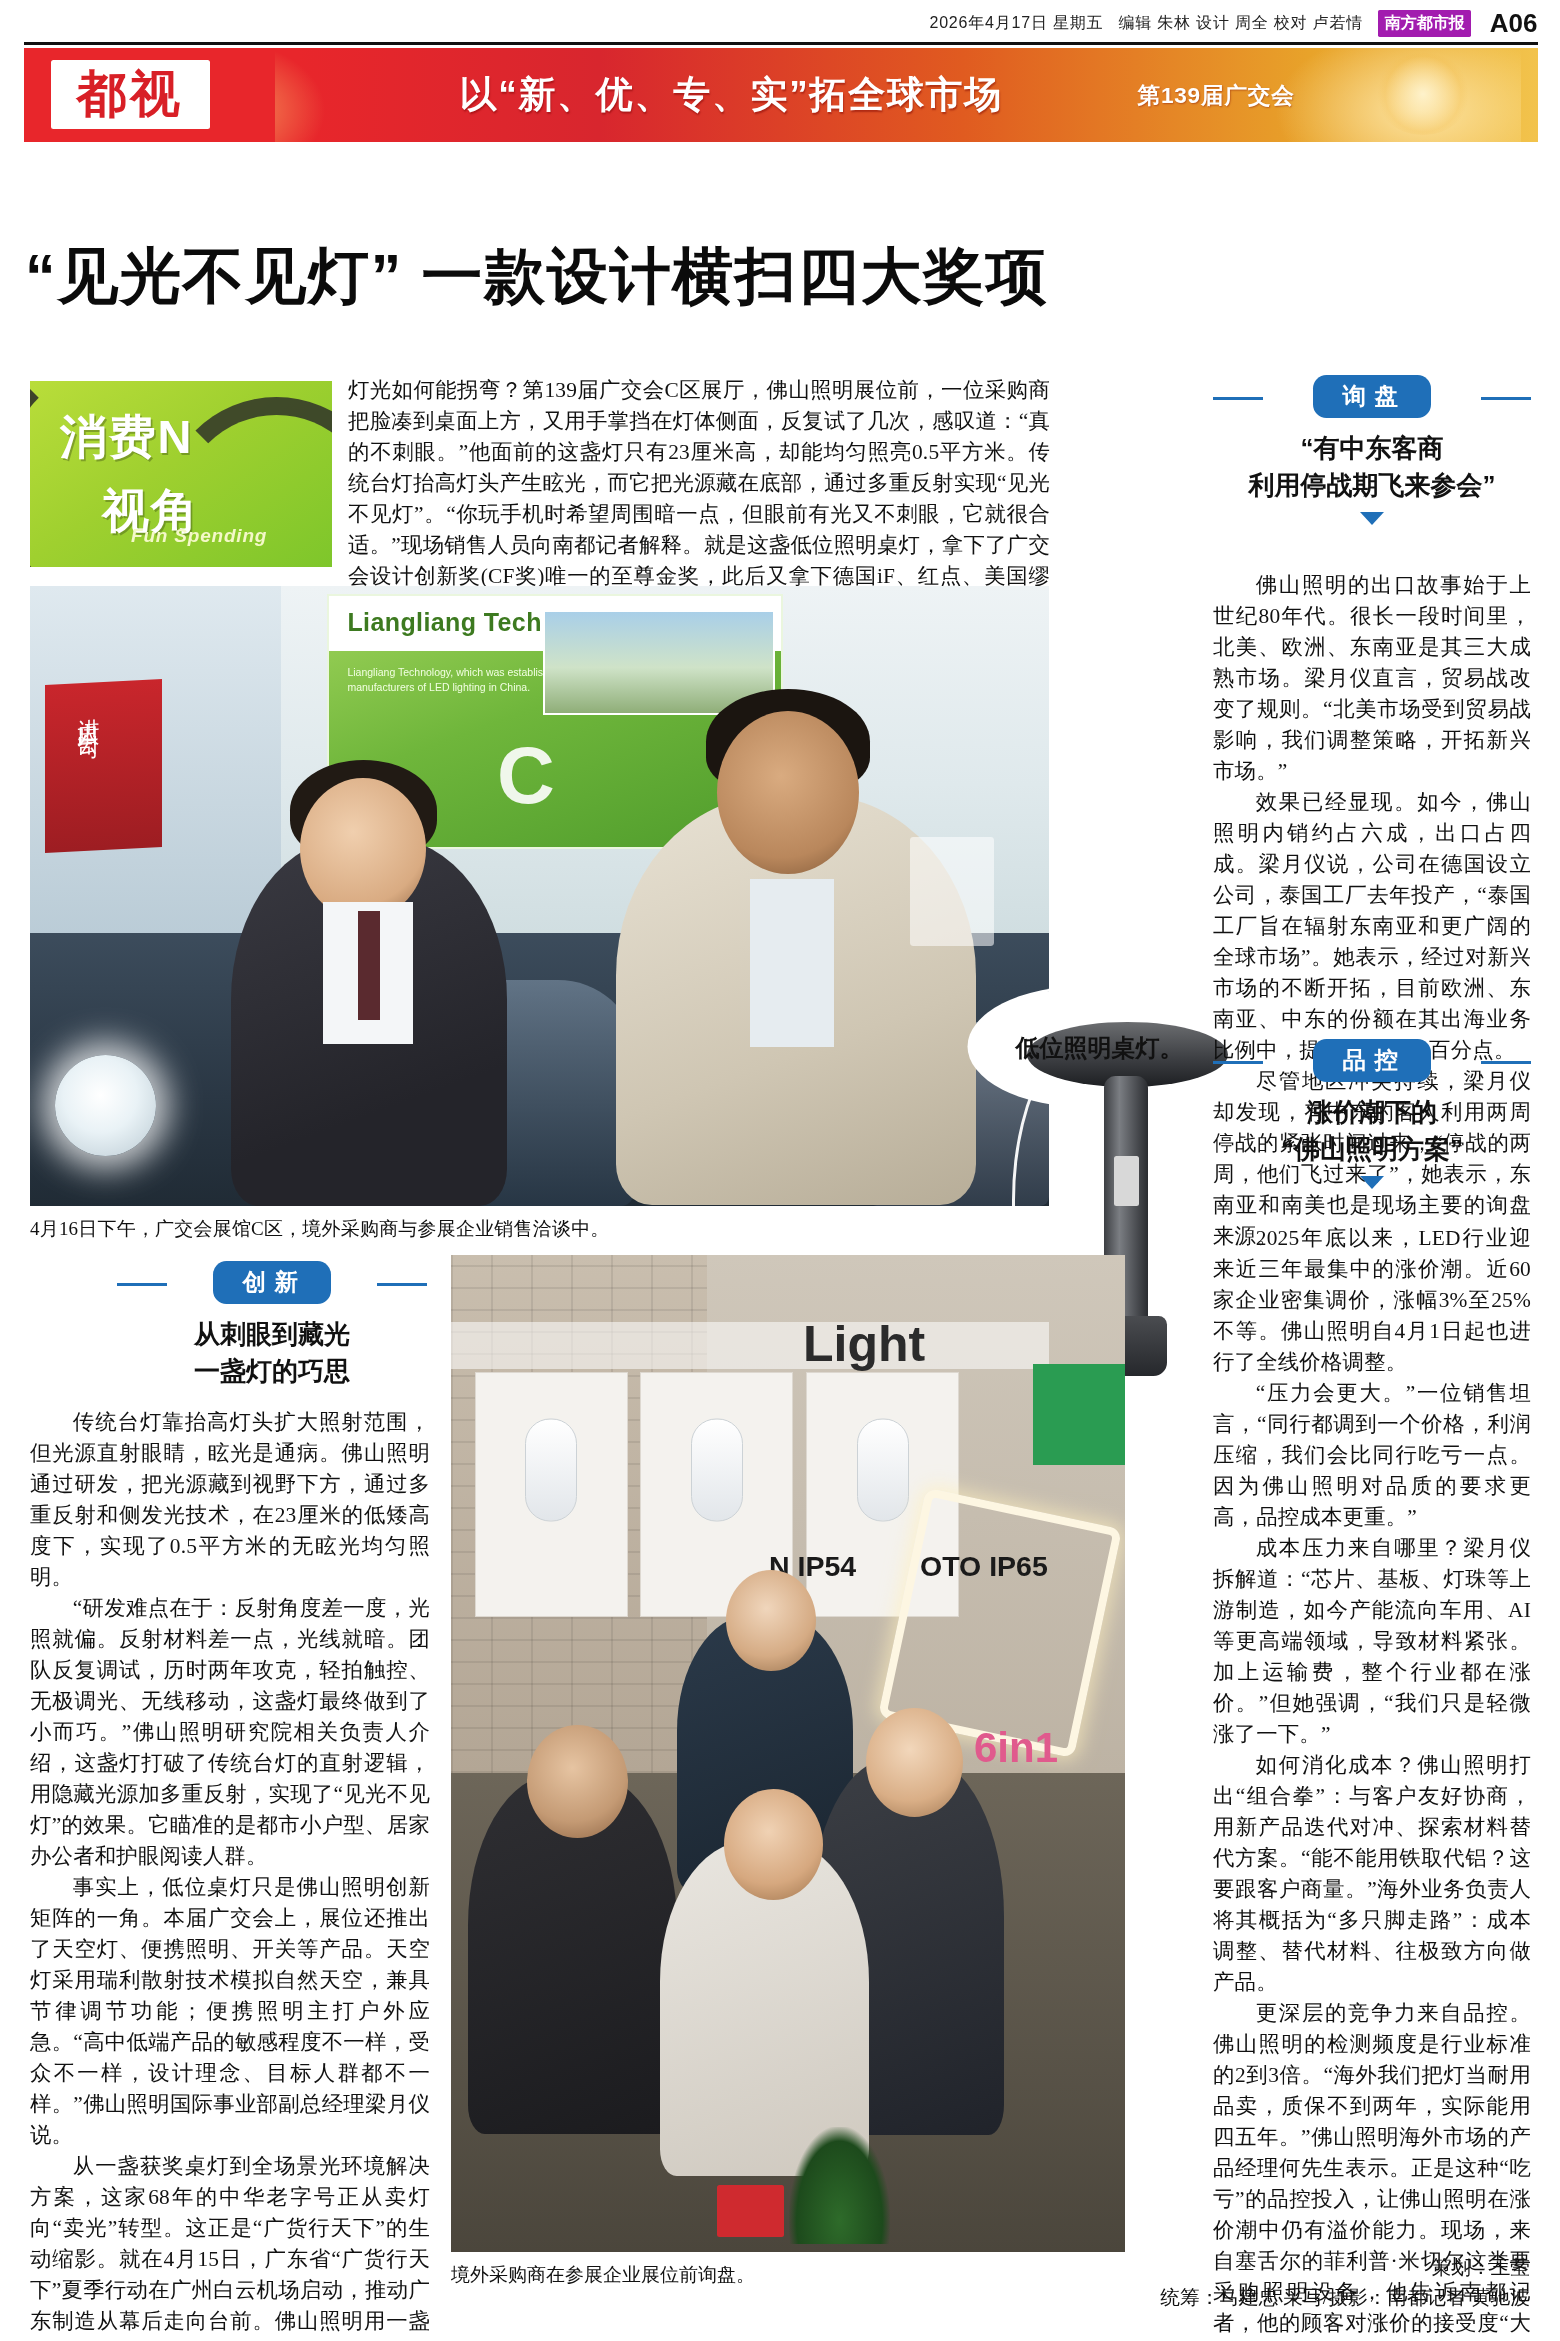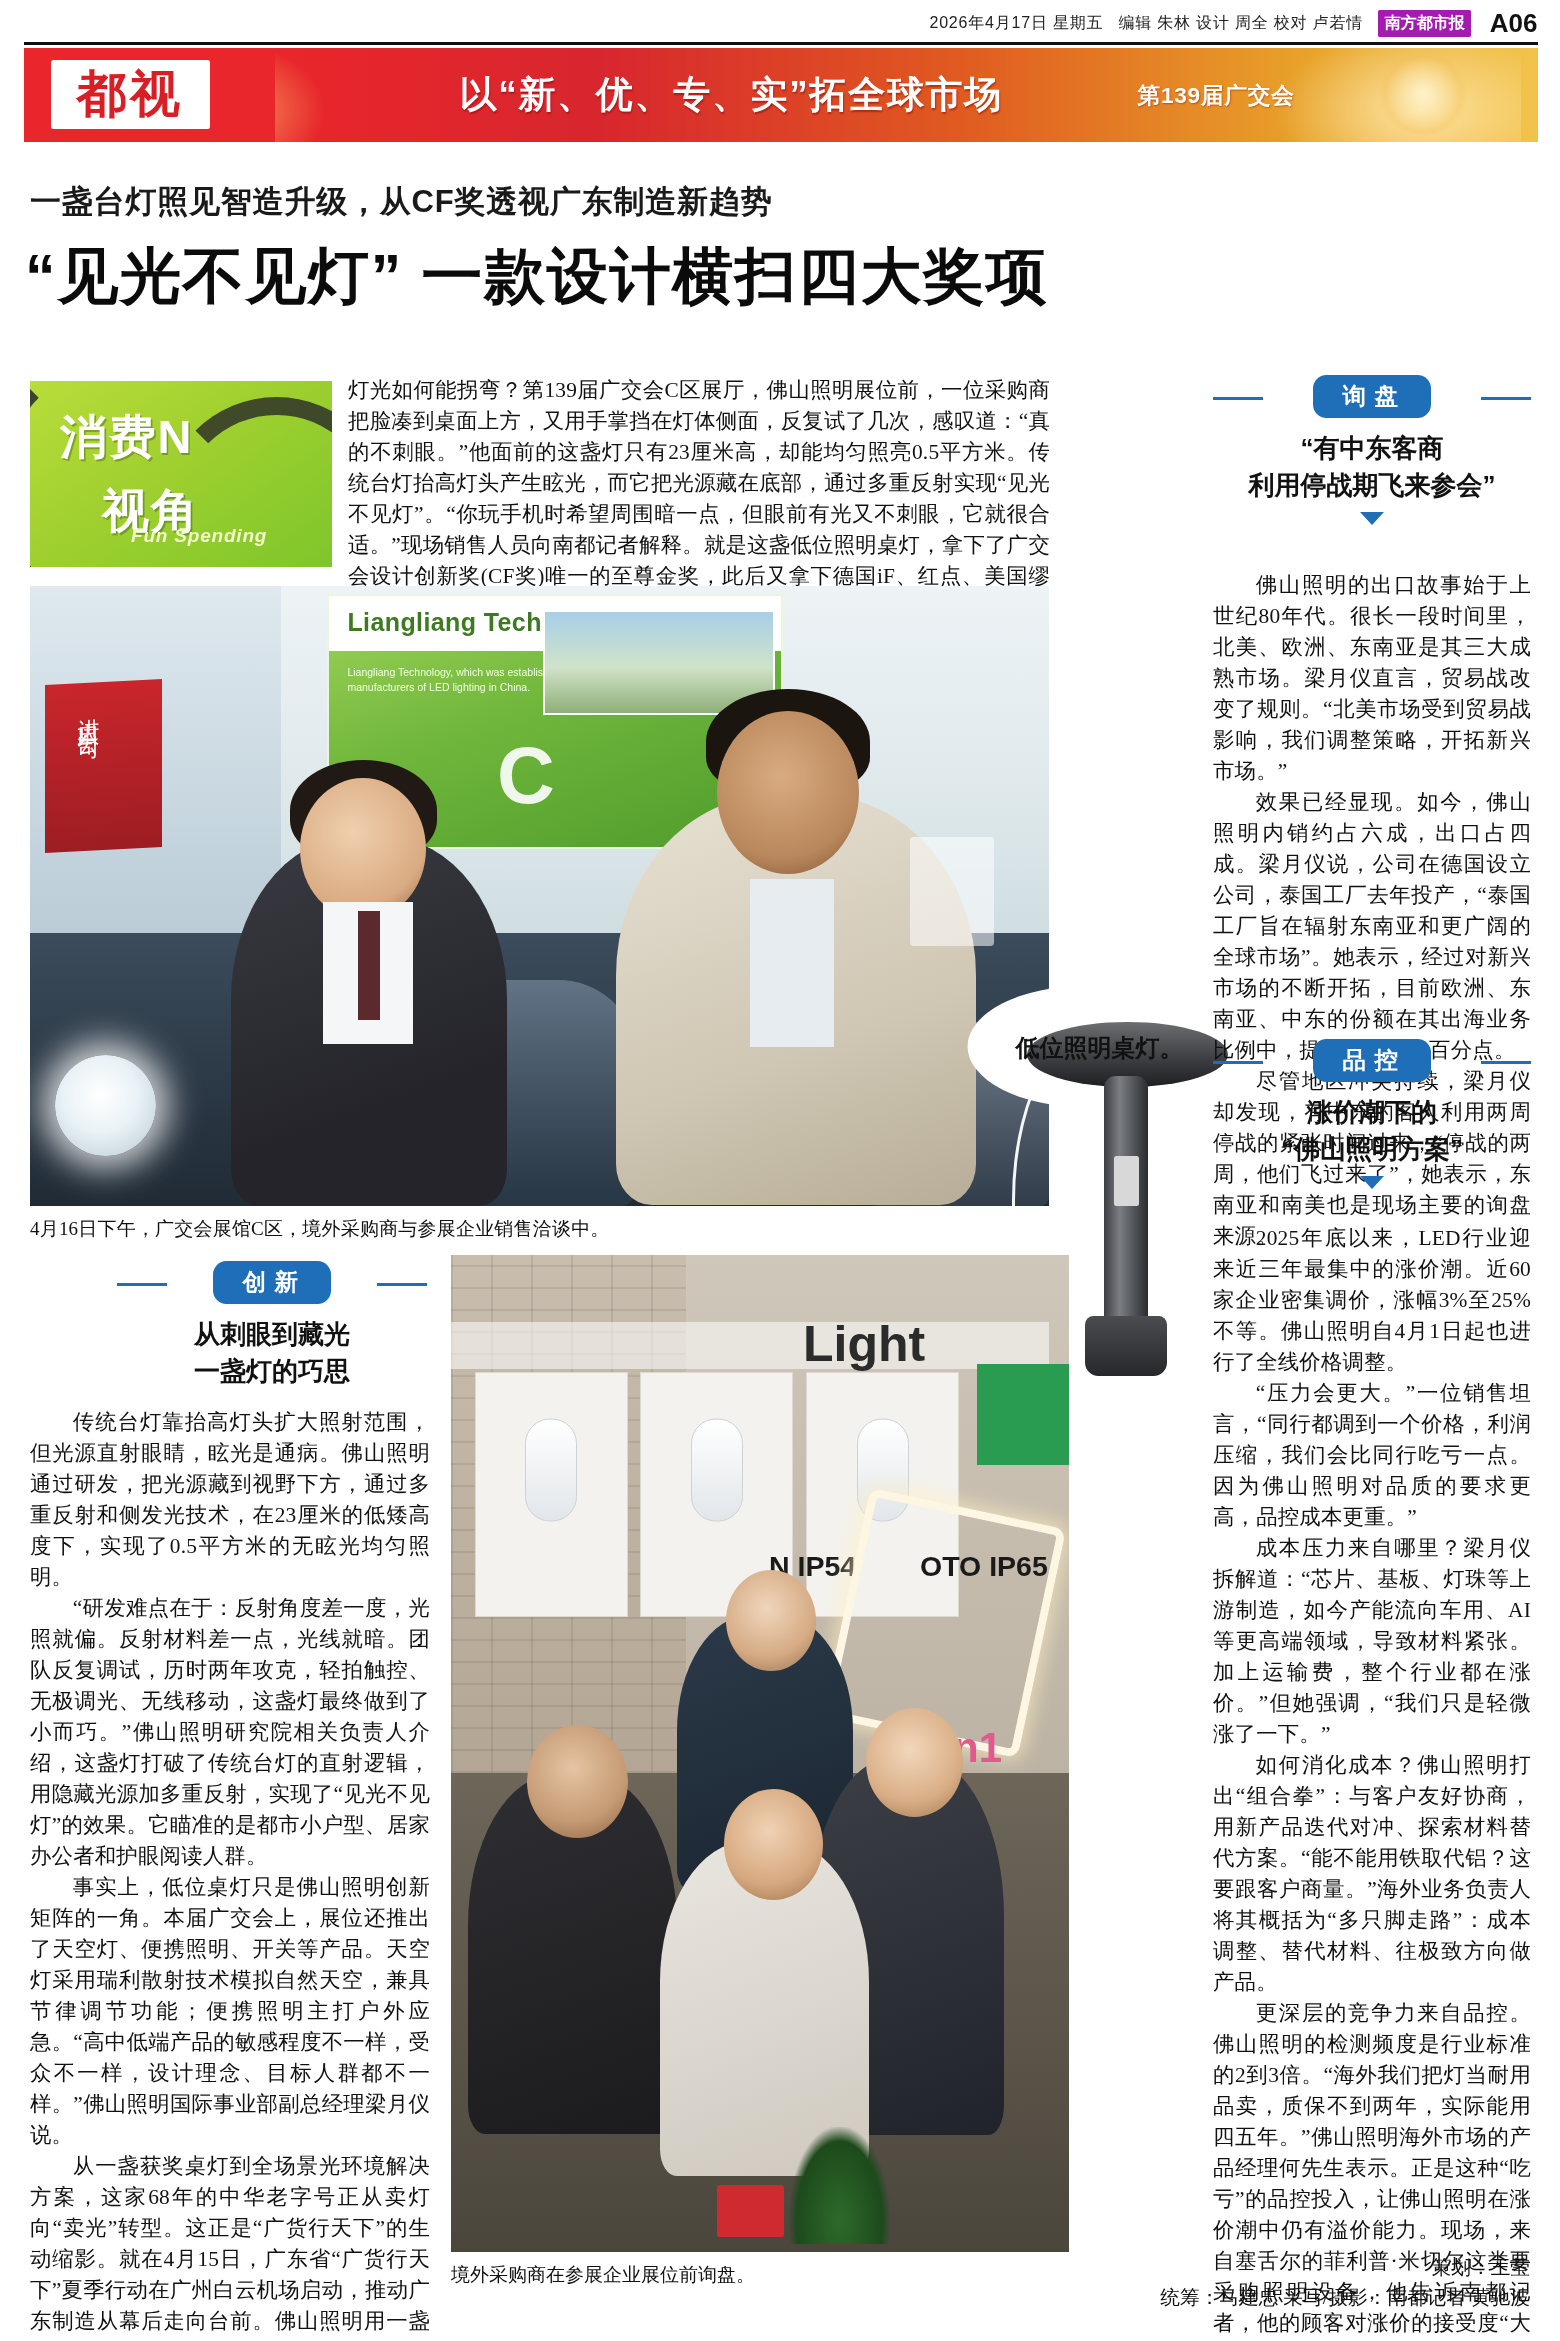--- a/index.html
+++ b/index.html
@@ -461,21 +461,21 @@
     color: #111;
     letter-spacing: 0.2px;
   }
   .col p { margin: 0 0 0 0; text-indent: 2em; }
   .col p + p { margin-top: 0; }
 
   
   .photo-2 {
     position: absolute;
     left: 451px; top: 1255px;
-    width: 618px; height: 997px;
+    width: 674px; height: 997px;
     overflow: hidden;
     background: #cfc9bd;
   }
   .p2-wall {
     position: absolute; left: 0; top: 0; width: 100%; height: 52%;
     background: linear-gradient(180deg,#cfc7ba 0%, #bdb3a4 100%);
   }
   .p2-brick {
     position: absolute; left: 0; top: 0; width: 38%; height: 52%;
     background:
@@ -593,21 +593,20 @@
       <div class="deco-left"></div>
       <div class="deco-right"></div>
       <div class="deco-flower"></div>
       <div class="mast-title-box"></div>
       <div class="mast-title">都视</div>
       <div class="mast-slogan">以“新、优、专、实”拓全球市场</div>
       <div class="mast-fair">第139届广交会</div>
     </div>
   </div>
 
-  <div class="shoulder">一盏台灯照见智造升级，从CF奖透视广东制造新趋势</div>
   <div class="main-head">“见光不见灯” 一款设计横扫四大奖项</div>
 
   <div class="logo-box">
     <div class="swirl"></div>
     <div class="swirl2"></div>
     <div class="lg1">消费N</div>
     <div class="lg2">视角</div>
     <div class="lg3">Fun Spending</div>
   </div>
 

